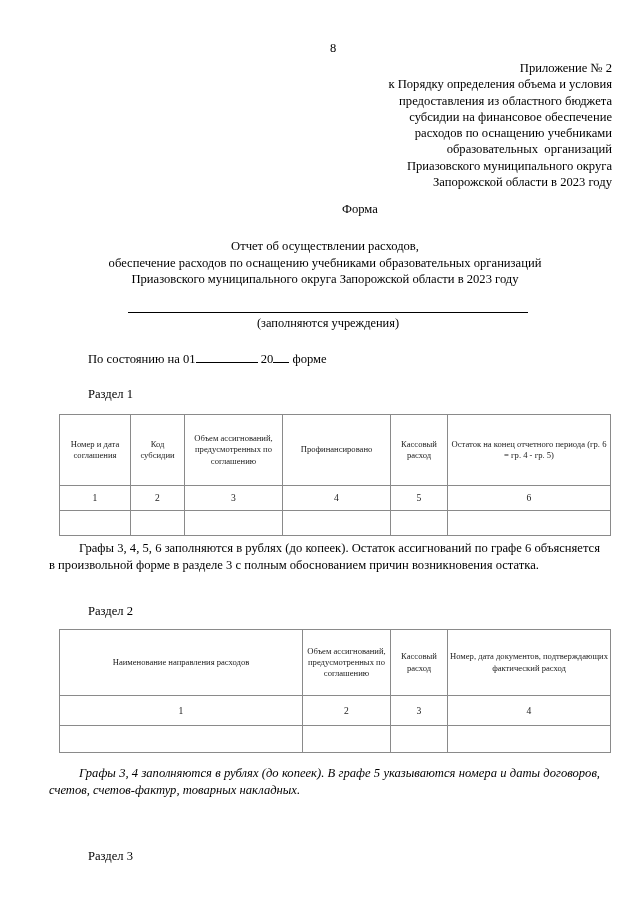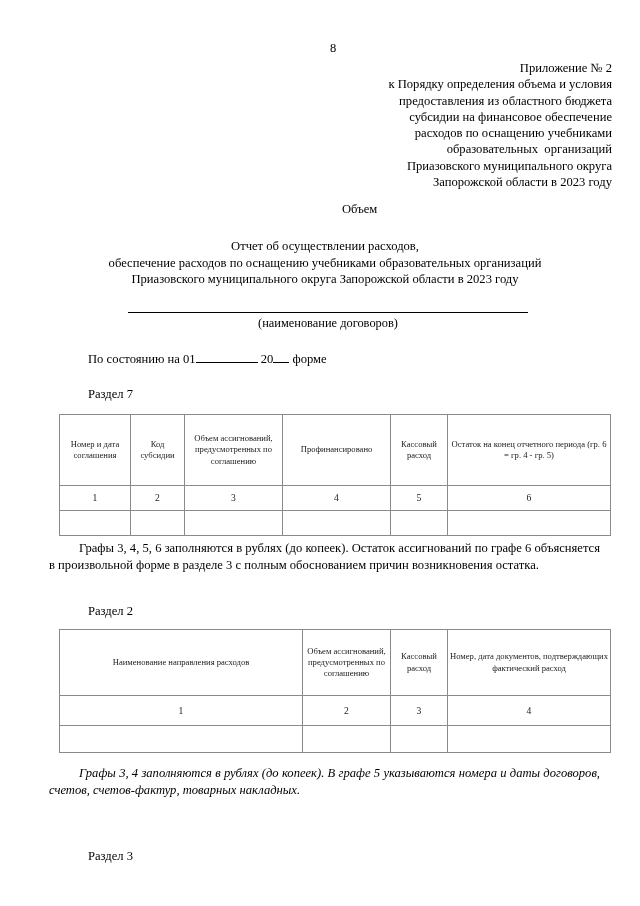--- a/index.html
+++ b/index.html
@@ -181,34 +181,34 @@
     <div>Приложение № 2</div>
     <div>к Порядку определения объема и условия</div>
     <div>предоставления из областного бюджета</div>
     <div>субсидии на финансовое обеспечение</div>
     <div>расходов по оснащению учебниками</div>
     <div>образовательных  организаций</div>
     <div>Приазовского муниципального округа</div>
     <div>Запорожской области в 2023 году</div>
   </div>
 
-  <div class="forma">Объем</div>
+  <div class="forma">Форма</div>
 
   <div class="doc-title">
     <div class="l1">Отчет об осуществлении расходов,</div>
     <div class="l3">обеспечение расходов по оснащению учебниками  образовательных  организаций</div>
     <div class="l4">Приазовского муниципального округа Запорожской области в 2023 году</div>
   </div>
 
   <div class="name-rule"></div>
-  <div class="name-caption">(наименование договоров)</div>
+  <div class="name-caption">(заполняются учреждения)</div>
 
   <div class="status-line"><span>По состоянию на 01</span><span class="blank-underline ul-long"></span><span> 20</span><span class="blank-underline ul-short"></span><span> форме</span></div>
 
-  <div class="section-label" id="razdel-1">Раздел 7</div>
+  <div class="section-label" id="razdel-1">Раздел 1</div>
 
   <table class="doc-table" id="table-1">
     <colgroup>
       <col style="width:71px">
       <col style="width:54px">
       <col style="width:98px">
       <col style="width:108px">
       <col style="width:57px">
       <col style="width:163px">
     </colgroup>

